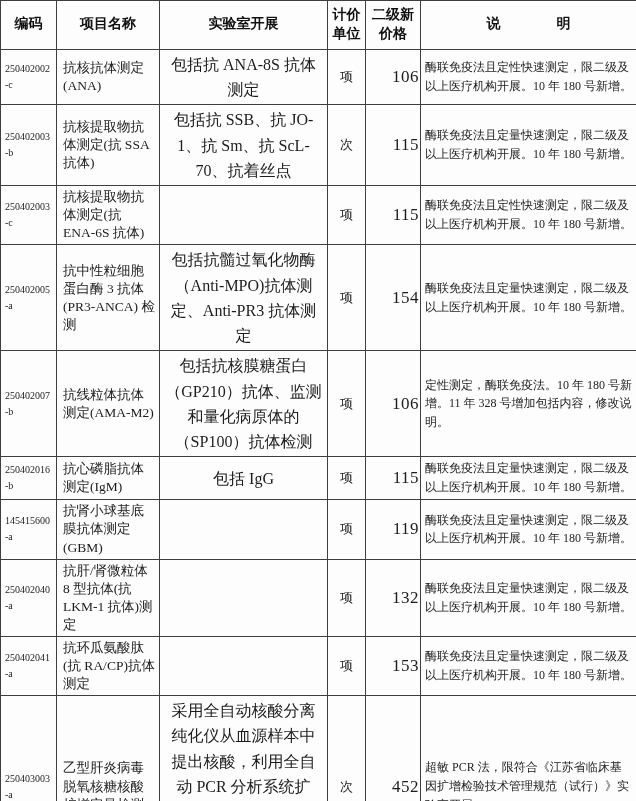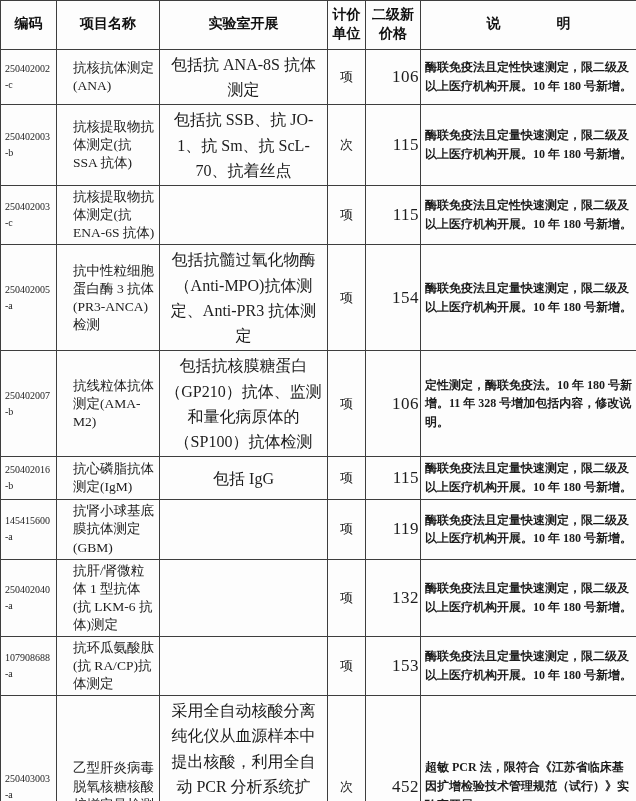--- a/index.html
+++ b/index.html
@@ -36,21 +36,21 @@
   td.code {
     font-size: 10px;
     line-height: 1.6;
     padding: 2px 1px 2px 4px;
     white-space: pre-line;
     text-align: left;
   }
   td.name {
     font-size: 13.5px;
     line-height: 1.34;
-    padding: 2px 3px 2px 16px;
+    padding: 2px 3px 2px 6px;
     text-align: left;
   }
   td.content {
     font-size: 16px;
     line-height: 1.58;
     padding: 2px 4px;
     text-align: center;
   }
   td.unit {
     font-size: 13px;
@@ -59,21 +59,20 @@
   td.price {
     font-size: 17px;
     text-align: right;
     letter-spacing: 0.5px;
   }
   td.note {
     font-size: 12px;
     line-height: 1.58;
     padding: 2px 4px;
     text-align: left;
-    font-weight: bold;
   }
 </style>
 </head>
 <body>
 
 <table class="fee-table">
   <colgroup>
     <col style="width:56px">
     <col style="width:103px">
     <col style="width:168px">
@@ -153,28 +152,28 @@
 -a</td>
         <td class="name">抗肾小球基底膜抗体测定(GBM)</td>
         <td class="content"></td>
         <td class="unit">项</td>
         <td class="price">119</td>
         <td class="note">酶联免疫法且定量快速测定，限二级及以上医疗机构开展。10 年 180 号新增。</td>
       </tr>
       <tr>
         <td class="code">250402040
 -a</td>
-        <td class="name">抗肝/肾微粒体 1 型抗体(抗 LKM-6 抗体)测定</td>
+        <td class="name">抗肝/肾微粒体 8 型抗体(抗 LKM-1 抗体)测定</td>
         <td class="content"></td>
         <td class="unit">项</td>
         <td class="price">132</td>
         <td class="note">酶联免疫法且定量快速测定，限二级及以上医疗机构开展。10 年 180 号新增。</td>
       </tr>
       <tr>
-        <td class="code">107908688
+        <td class="code">250402041
 -a</td>
         <td class="name">抗环瓜氨酸肽(抗 RA/CP)抗体测定</td>
         <td class="content"></td>
         <td class="unit">项</td>
         <td class="price">153</td>
         <td class="note">酶联免疫法且定量快速测定，限二级及以上医疗机构开展。10 年 180 号新增。</td>
       </tr>
       <tr>
         <td class="code">250403003
 -a</td>

